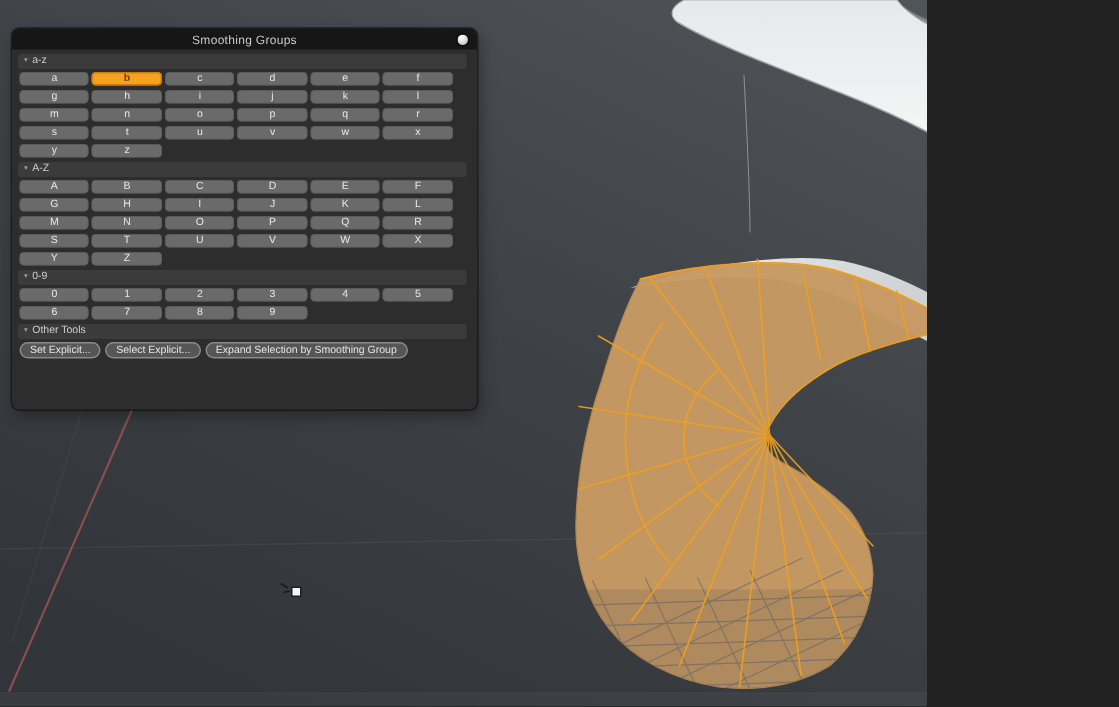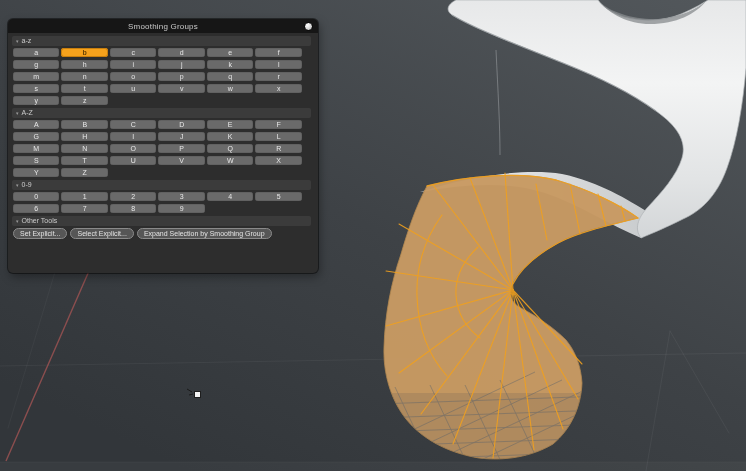--- a/index.html
+++ b/index.html
@@ -1,18 +1,18 @@
 <!DOCTYPE html>
 <html style="--highlight-orange: #f6a21c; --selection-fill: #c89a63; --wire-orange: #f0a01e; --axis-red: #9b5252; --viewport-top: #53585c; --viewport-bottom: #32363a; --mesh-white: #ededee; --panel-bg: #2d2d2d; --titlebar-bg: #161616;"><head>
 <meta charset="utf-8">
 <style>
   html,body{margin:0;padding:0;background:#222;}
   *{box-sizing:border-box;}
   #stage{
-    position:relative;width:746px;height:471px;overflow:hidden;
+    position:relative;width:618px;height:471px;overflow:hidden;
     font-family:"Liberation Sans",sans-serif;
     -webkit-font-smoothing:antialiased;
   }
   
   #viewport-svg{position:absolute;left:0;top:0;}
   
   .panel{
     position:absolute;left:8px;top:19px;width:310px;height:254px;
     background:#2d2d2d;border-radius:5px;
     box-shadow:0 0 0 1px rgba(0,0,0,.45), 2px 4px 10px rgba(0,0,0,.35);

